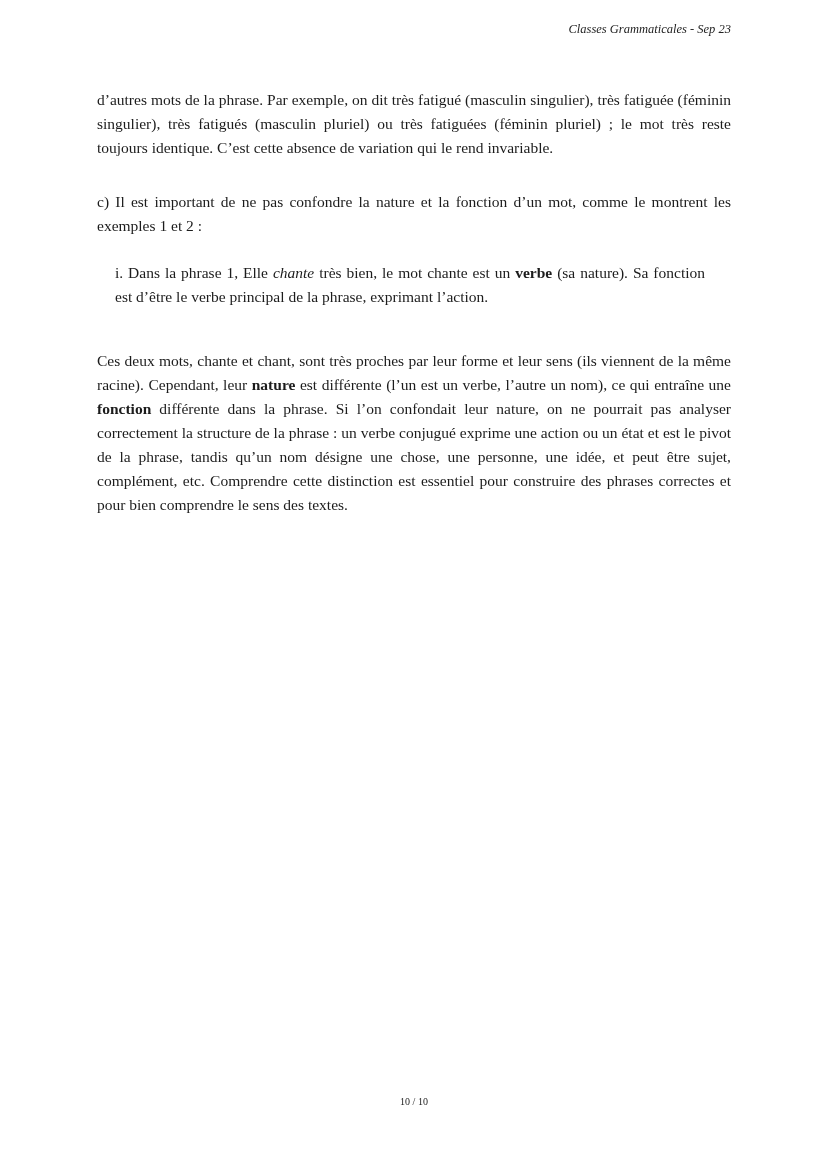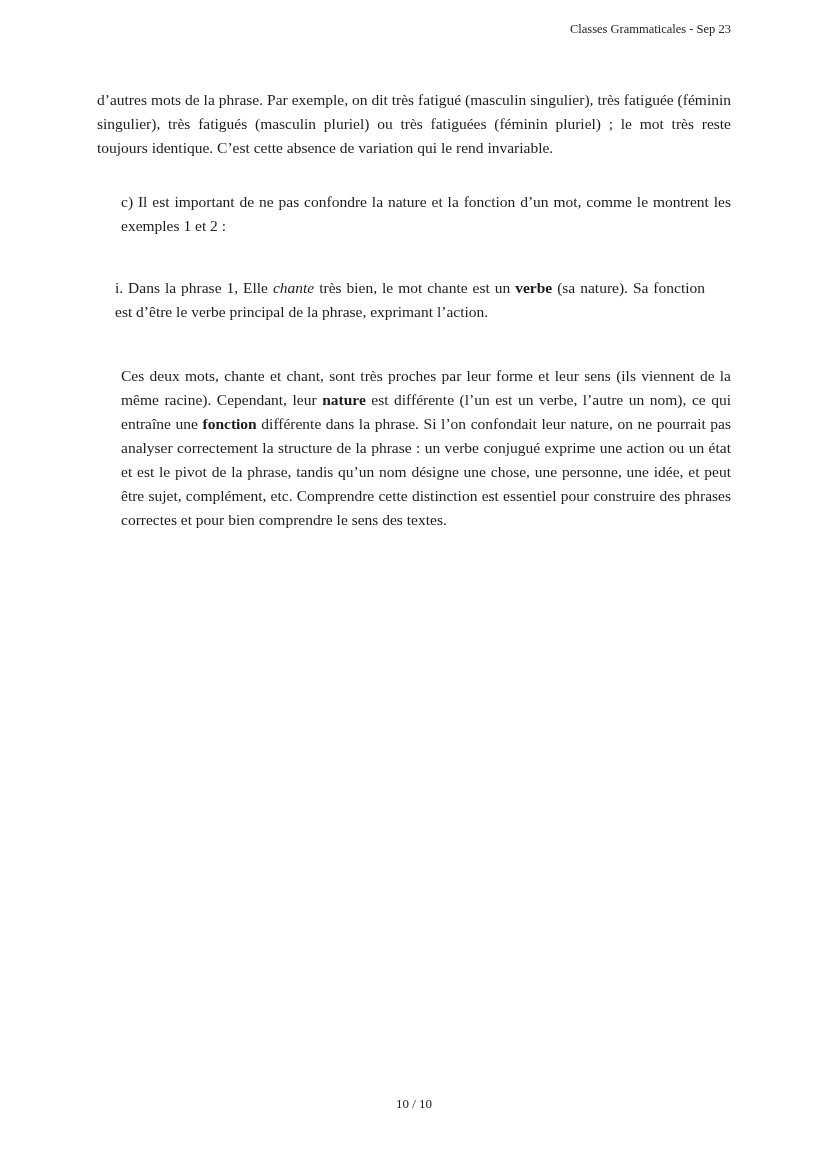--- a/index.html
+++ b/index.html
@@ -18,58 +18,58 @@
     overflow: hidden;
   }
   .header {
     position: absolute;
     top: 22px;
     left: 97px;
     right: 97px;
     text-align: right;
     font-size: 12.5px;
     color: #222222;
+    font-style: italic;
   }
   .body {
     position: absolute;
     top: 88px;
     left: 97px;
     width: 634px;
   }
   .para {
     margin: 0;
     font-size: 15.5px;
     line-height: 24px;
     text-align: justify;
   }
   .para + .para {
     margin-top: 30px;
-    margin-left: 24px;
   }
   .para.item {
     margin-left: 18px;
     margin-right: 26px;
-    margin-top: 38px;
+    margin-top: 23px;
   }
   .para.item + .para.item {
     margin-top: 60px;
   }
   .para.conclusion {
     margin-top: 40px;
   }
   .seg-normal { font-style: normal; font-weight: normal; }
   .seg-italic { font-style: italic; }
   .seg-bold   { font-weight: bold; }
   .footer {
     position: absolute;
     top: 1096px;
     left: 0;
     right: 0;
     text-align: center;
-    font-size: 13px;
+    font-size: 10px;
     color: #222222;
   }
 </style>
 </head>
 <body>
 
 <div class="page">
 
   <div class="header">
     <span>Classes Grammaticales - Sep 23</span>

